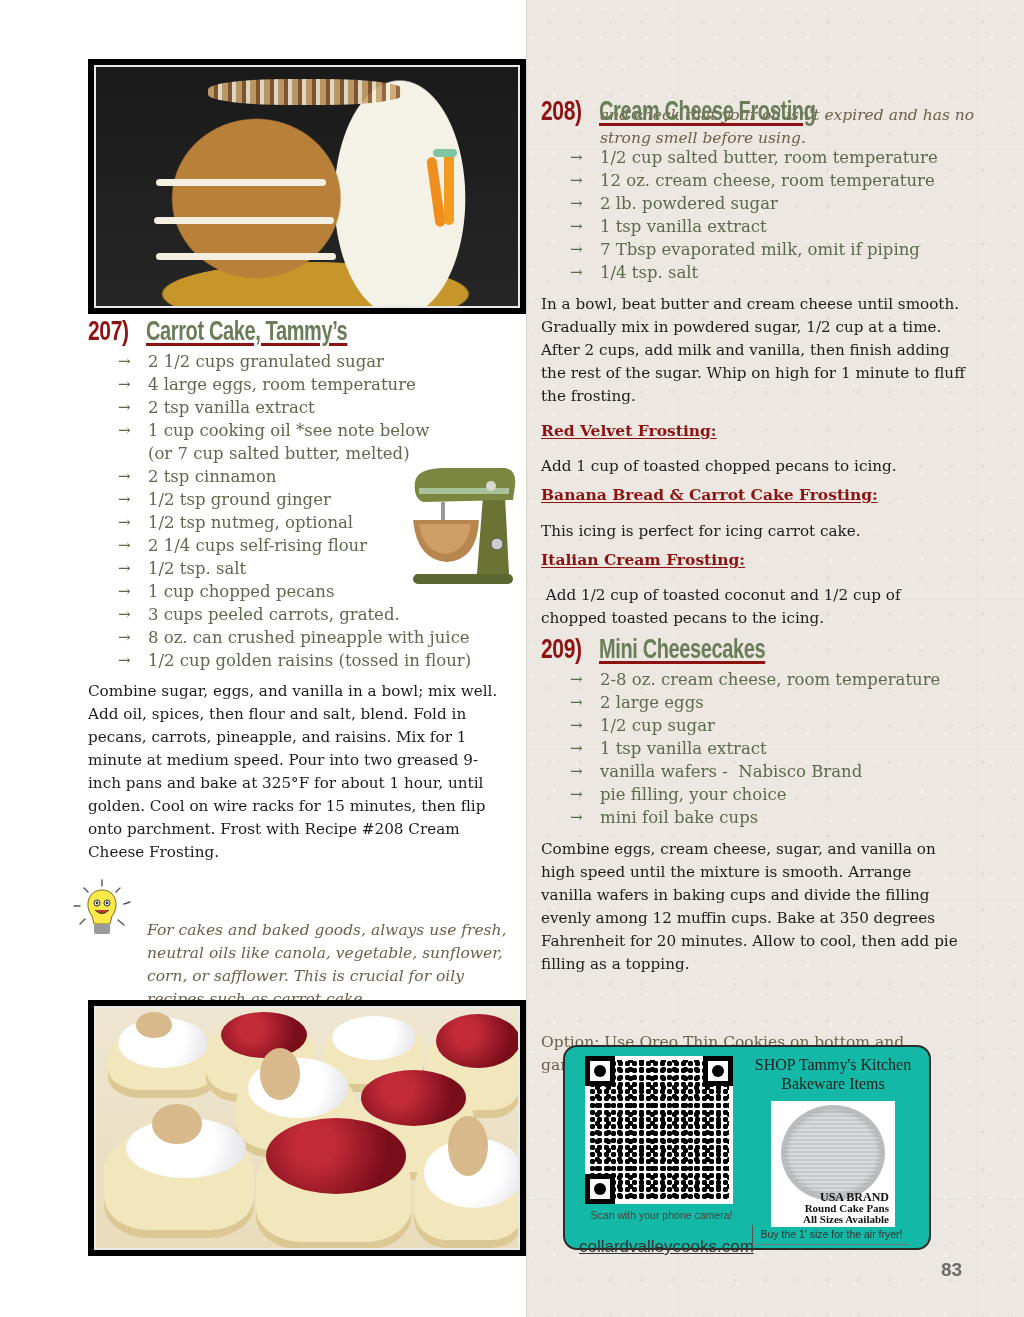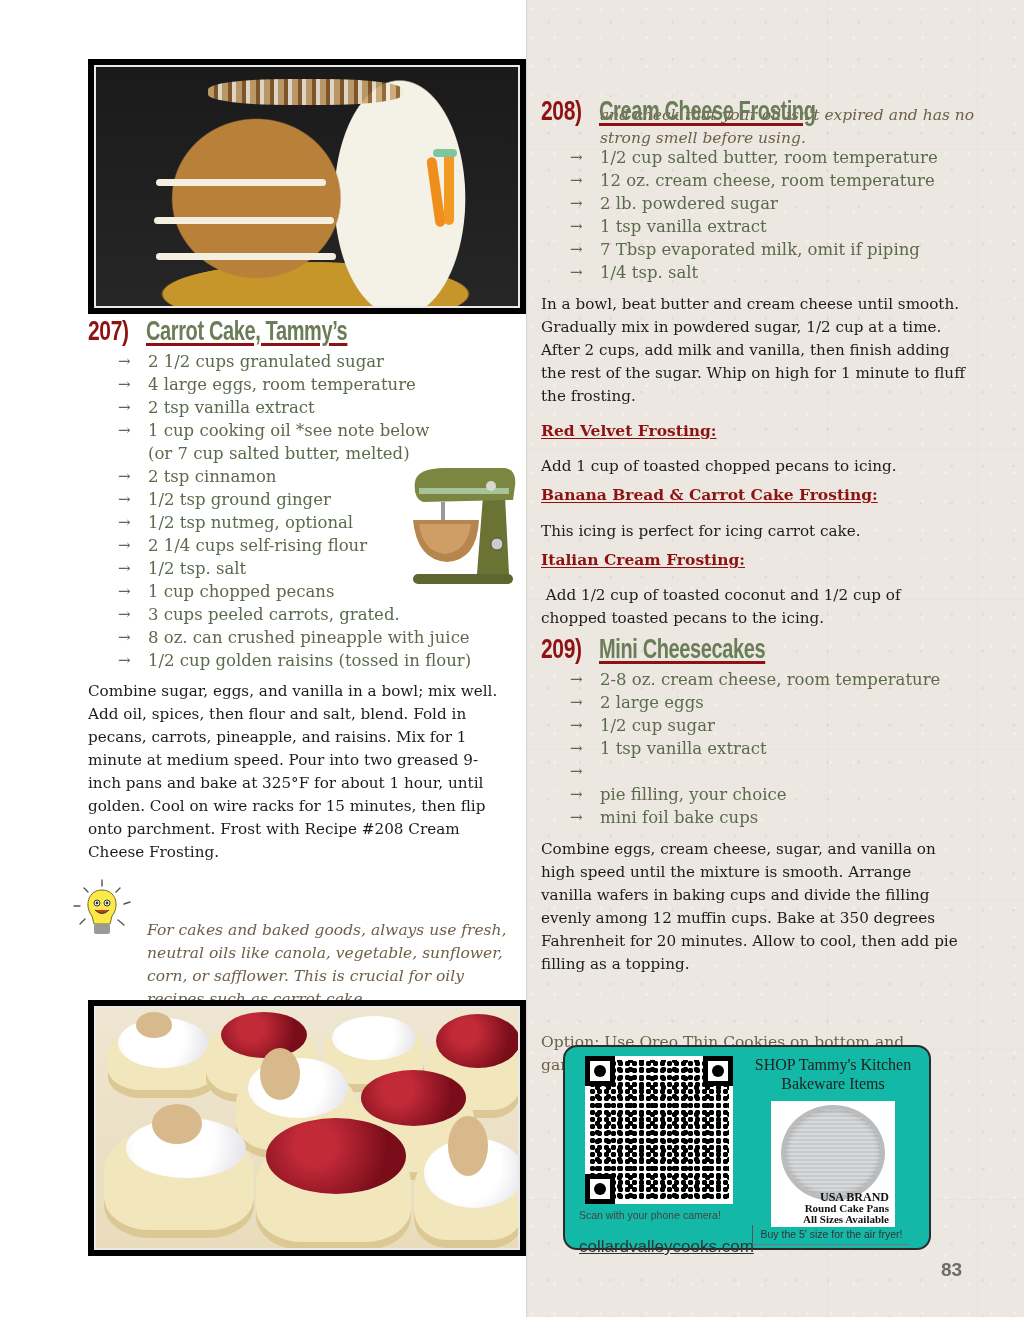--- a/index.html
+++ b/index.html
@@ -167,21 +167,21 @@
     position: absolute; left: 10px; top: 4px; width: 104px; height: 96px; border-radius: 50%;
     background: repeating-linear-gradient(180deg, #d9dadb 0 2px, #c7c9cb 2px 4px);
     border: 4px solid #b9bbbd;
     box-shadow: inset 0 0 6px rgba(0,0,0,0.25);
   }
   .pan-caption {
     position: absolute; left: 0; right: 6px; bottom: 2px; text-align: right;
     font-family: "Liberation Serif", serif; font-weight: bold; font-size: 11px; line-height: 11px; color: #111;
   }
   .scan-text {
-    position: absolute; left: 14px; top: 162px; width: 165px; 
+    position: absolute; left: 14px; top: 162px; width: 165px; text-align: center;
     font-family: "Liberation Sans", sans-serif; font-size: 10.5px; color: #444;
   }
   .site-link {
     position: absolute; left: 14px; top: 190px; width: 165px; text-align: right;
     font-family: "Liberation Sans", sans-serif; font-size: 17px; color: #333;
     text-decoration: underline;
   }
   .airfryer-note {
     position: absolute; left: 187px; top: 178px; width: 158px; height: 20px;
     border-left: 1px solid #555; border-bottom: 1px solid #777;
@@ -397,20 +397,21 @@
   <li>
       <span class="arrow">→</span>
       <span>1/2 cup sugar</span>
     </li>
   <li>
       <span class="arrow">→</span>
       <span>1 tsp vanilla extract</span>
     </li>
   <li>
       <span class="arrow">→</span>
+      <span style="white-space:pre;">vanilla wafers -  Nabisco Brand</span>
     </li>
   <li>
       <span class="arrow">→</span>
       <span>pie filling, your choice</span>
     </li>
   <li>
       <span class="arrow">→</span>
       <span>mini foil bake cups</span>
     </li>
 </ul>
@@ -433,16 +434,16 @@
   <div id="pan-box">
     <div class="pan-circle"></div>
     <div class="pan-caption">
       <div style="font-size:12px;">USA BRAND</div>
       <div>Round Cake Pans</div>
       <div>All Sizes Available</div>
     </div>
   </div>
   <div class="scan-text">Scan with your phone camera!</div>
   <div class="site-link">collardvalleycooks.com</div>
-  <div class="airfryer-note">Buy the 5' size for the air fryer!</div>
+  <div class="airfryer-note">Buy the 1' size for the air fryer!</div>
 </div>
 
 <div id="page-number">83</div>
 
 </body></html>

